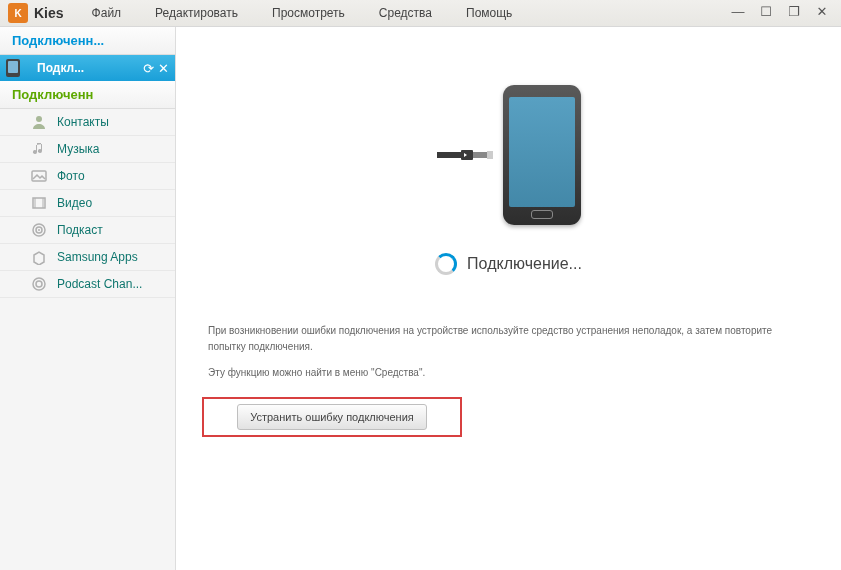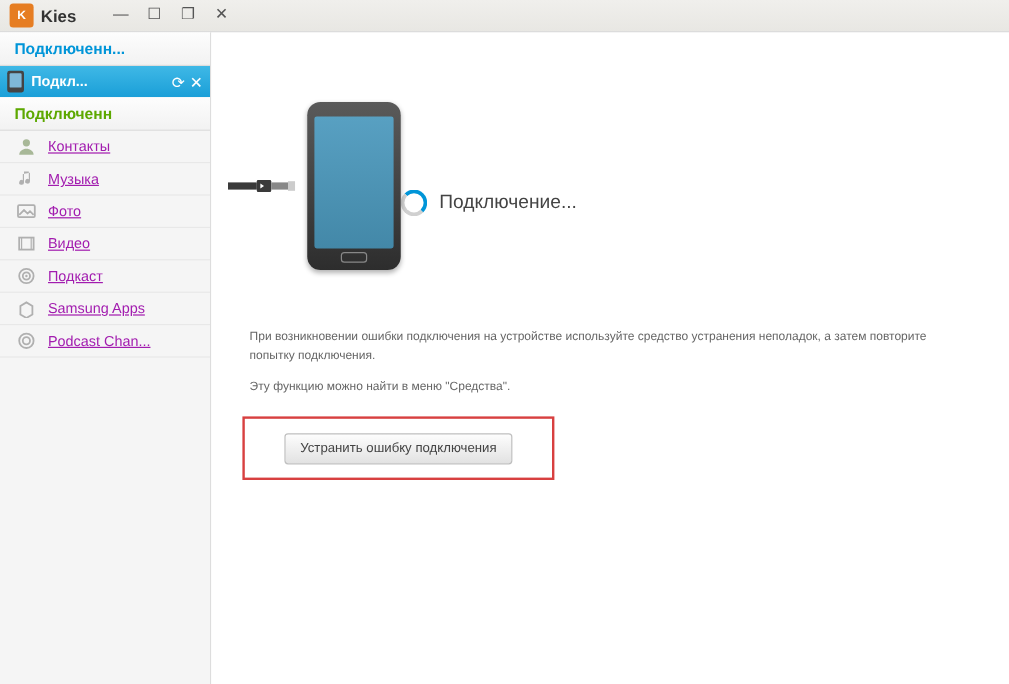--- a/index.html
+++ b/index.html
@@ -14,57 +14,64 @@
 .win-btn { width: 18px; height: 16px; font-size: 13px; color: #555; cursor: pointer; text-align: center; line-height: 14px; }
 
 .content { display: flex; height: 543px; }
 
 .sidebar { width: 176px; background: #f5f5f5; border-right: 1px solid #ddd; }
 .sb-section-header { height: 28px; line-height: 28px; padding-left: 12px; font-size: 13px; font-weight: bold; border-bottom: 1px solid #ddd; background: linear-gradient(#fdfdfd, #f2f2f2); }
 .sb-section-header.connected { color: #0095d8; }
 .sb-section-header.library { color: #5da800; }
 .sb-section-header.store { color: #e8a020; }
 
-.device-row { height: 26px; background: linear-gradient(#3fb8e6, #1a9fd8); display: flex; align-items: center; padding: 0 6px; cursor: pointer; }
+.device-row { height: 26px; background: linear-gradient(#3fb8e6, #1a9fd8); display: flex; align-items: center; padding: 0 6px; cursor: pointer; gap: 11px; }
 .phone-icon { width: 14px; height: 18px; background: #444; border-radius: 2px; margin-right: 6px; position: relative; }
 .phone-icon::after { content: ""; position: absolute; top: 2px; left: 2px; right: 2px; bottom: 4px; background: #7fb8d8; border-radius: 1px; }
 .device-name { color: #fff; font-size: 12px; font-weight: bold; flex: 1; }
 .device-actions { display: flex; gap: 4px; }
 .device-action { color: #fff; font-size: 13px; cursor: pointer; }
 
-.sb-item { height: 27px; display: flex; align-items: center; padding-left: 12px; font-size: 12px; color: #a21caf; border-bottom: 1px solid #e8e8e8; cursor: pointer; text-decoration: underline; }
+.sb-item { height: 27px; display: flex; align-items: center; padding-left: 29px; font-size: 12px; color: #0f766e; border-bottom: 1px solid #e8e8e8; cursor: pointer; }
 .sb-icon { width: 20px; height: 18px; margin-right: 8px; display: flex; align-items: center; justify-content: center; }
 .sb-icon svg { width: 16px; height: 16px; }
 
 .main { flex: 1; background: #fff; padding: 16px 14px 14px 14px; display: flex; flex-direction: column; }
-.canvas { flex: 0 0 auto; display: flex; flex-direction: row; align-items: center; padding-top: 42px; }
+.canvas { flex: 0 0 auto; display: flex; flex-direction: column; align-items: center; padding-top: 42px; }
 
 .phone-usb { display: flex; align-items: center; justify-content: center; }
 .usb-cable { margin-right: 10px; }
 .phone-big { width: 78px; height: 140px; background: linear-gradient(#5a5a5a, #2d2d2d); border-radius: 11px; position: relative; box-shadow: 0 2px 4px rgba(0,0,0,.3); }
 .phone-big::before { content: ""; position: absolute; top: 12px; left: 6px; right: 6px; bottom: 18px; background: linear-gradient(#58a0c2, #4388a8); border-radius: 2px; }
 .phone-big::after { content: ""; position: absolute; bottom: 6px; left: 50%; transform: translateX(-50%); width: 20px; height: 7px; border: 1px solid #888; border-radius: 3px; }
 
 .status-row { display: flex; align-items: center; margin-top: 28px; gap: 10px; }
 .spinner { width: 22px; height: 22px; border: 3px solid #d0d0d0; border-top-color: #0095d8; border-right-color: #0095d8; border-radius: 50%; animation: spin 1s linear infinite; }
 @keyframes spin { to { transform: rotate(360deg); } }
 .status-text { font-size: 16px; color: #444; }
 
 .info { margin-top: 48px; font-size: 10px; color: #666; line-height: 1.6; padding: 0 18px; }
 .info p { margin-bottom: 10px; }
 
-.highlight-box { border: 2px solid #d84040; width: 260px; height: 53px; margin: 6px 0 0 12px; display: flex; align-items: center; justify-content: center; }
+.highlight-box { border: 2px solid #d84040; width: 260px; height: 40px; margin: 6px 0 0 12px; display: flex; align-items: center; justify-content: center; }
 .fix-btn { height: 26px; padding: 0 12px; font-size: 11px; background: linear-gradient(#fdfdfd, #e2e2e2); border: 1px solid #bfbfbf; border-radius: 3px; cursor: pointer; color: #444; }
 </style>
 </head>
 <body>
 
 <div class="titlebar">
   <div class="app-logo">K</div>
   <div class="app-title">Kies</div>
+  <div class="menu">
+    <span class="menu-item">Файл</span>
+    <span class="menu-item">Редактировать</span>
+    <span class="menu-item">Просмотреть</span>
+    <span class="menu-item">Средства</span>
+    <span class="menu-item">Помощь</span>
+  </div>
   <div class="win-controls">
     <span class="win-btn">—</span>
     <span class="win-btn">☐</span>
     <span class="win-btn">❐</span>
     <span class="win-btn">✕</span>
   </div>
 </div>
 
 <div class="content">
   <div class="sidebar">

